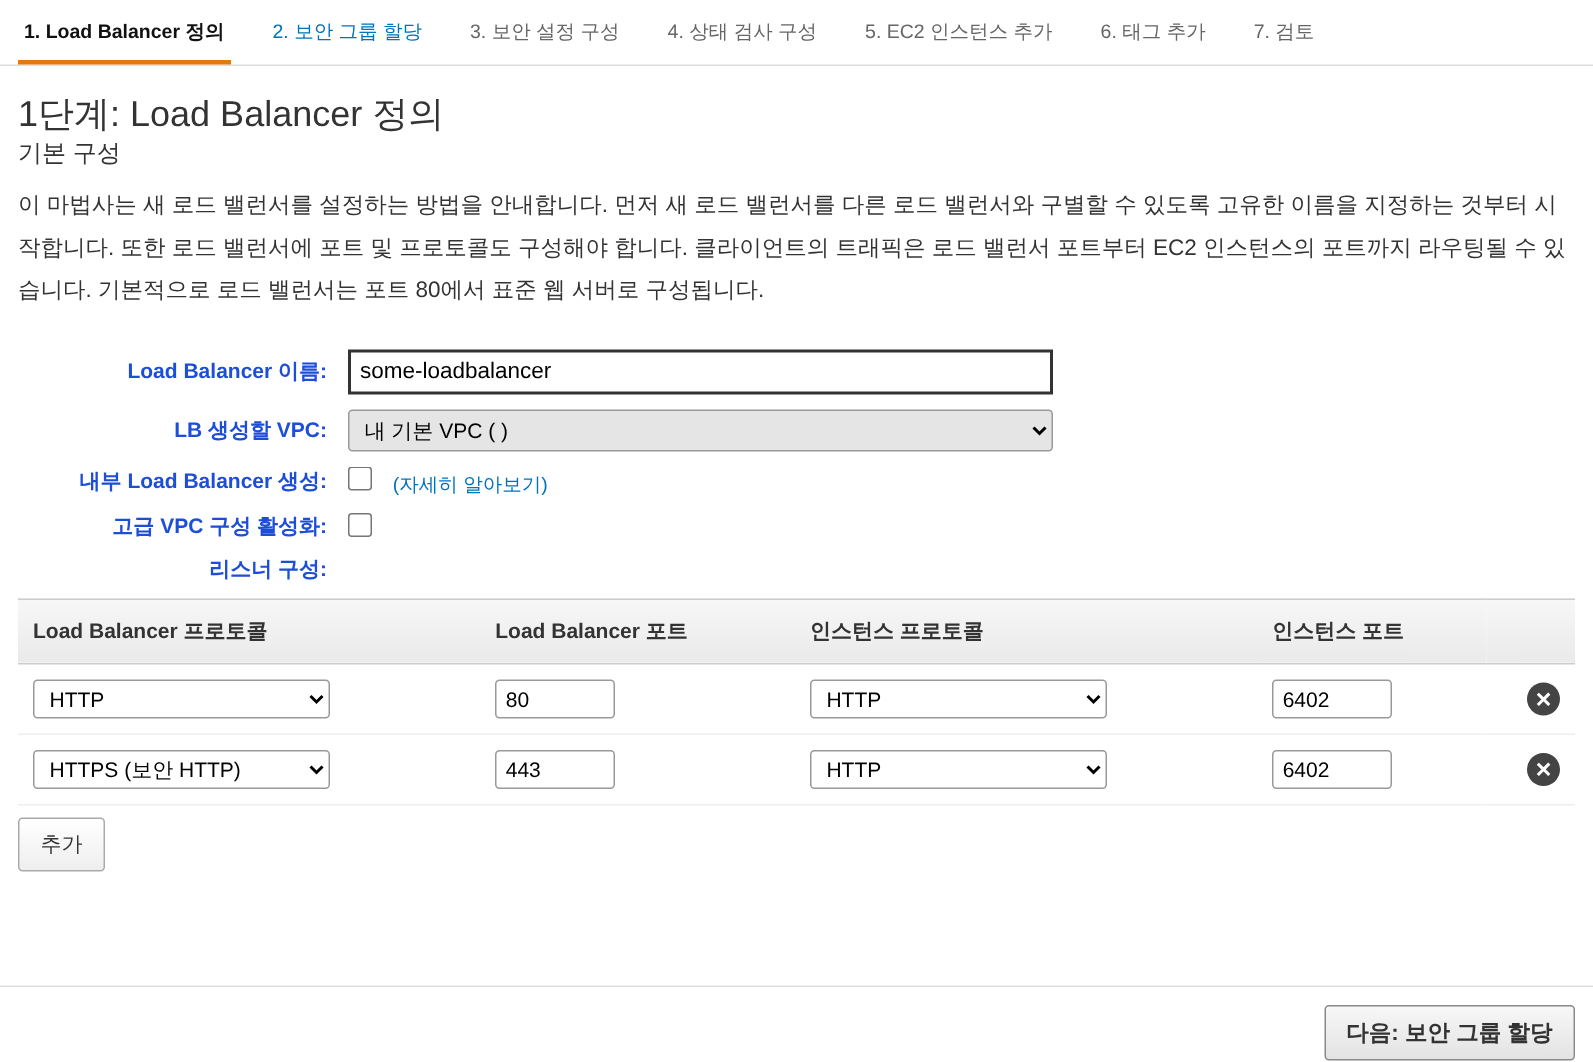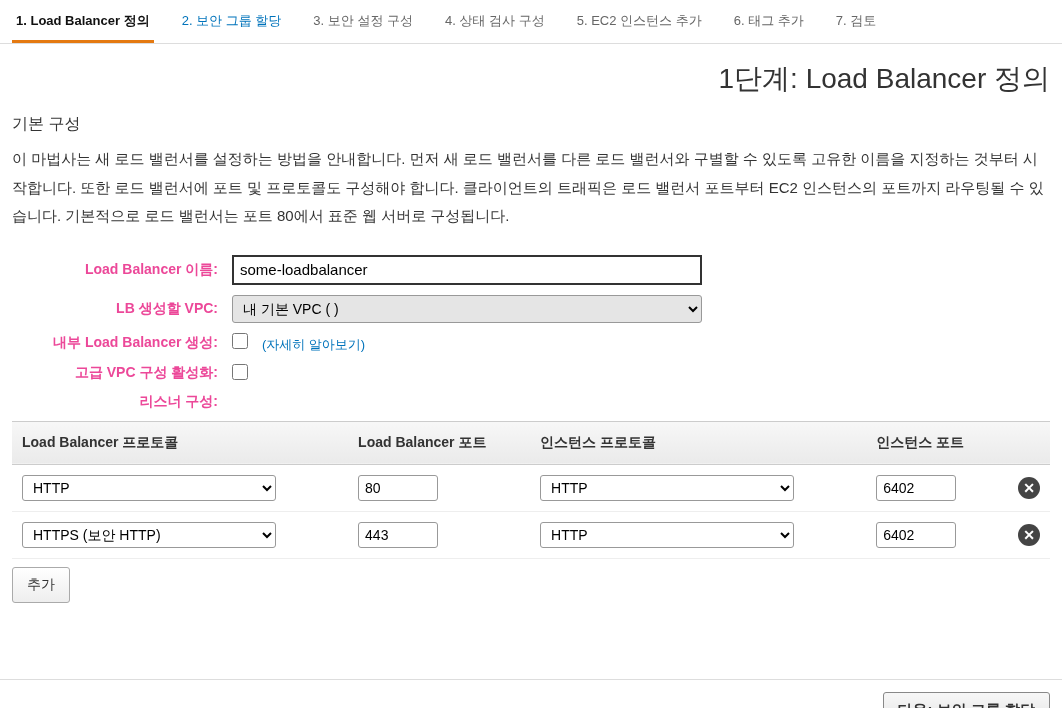--- a/index.html
+++ b/index.html
@@ -31,25 +31,24 @@
       border-bottom-color: #e47911;
       text-align: right;
     }
     .wizard-step.next {
       color: #0073bb;
     }
     .content {
       padding: 16px 12px;
     }
     h1 {
-      font-size: 28px;
+      font-size: 24px;
       font-weight: 400;
       color: #333;
-      margin-bottom: 16px;
-      text-align: right;
+      margin-bottom: 0;
     }
     h2 {
       font-size: 16px;
       font-weight: 400;
       color: #333;
       margin-bottom: 10px;
     }
     .desc {
       font-size: 15px;
       line-height: 1.9;
@@ -60,21 +59,21 @@
       display: flex;
       align-items: center;
       margin-bottom: 10px;
     }
     .form-row label.field-label {
       width: 220px;
       text-align: right;
       padding-right: 14px;
       font-weight: bold;
       font-size: 14px;
-      color: #ec4899;
+      color: #1d4ed8;
     }
     .text-input {
       width: 470px;
       padding: 4px 6px;
       border: 2px solid #333;
       font-size: 15px;
       height: 30px;
     }
     .select-vpc {
       width: 470px;
@@ -111,21 +110,21 @@
       color: #333;
     }
     .listener-table tbody td {
       padding: 10px 10px;
       vertical-align: middle;
     }
     .listener-table tbody tr {
       border-bottom: 1px solid #eee;
     }
     .proto-select {
-      width: 254px;
+      width: 198px;
       padding: 3px 6px;
       border: 1px solid #999;
       border-radius: 3px;
       background: #fff;
       font-size: 14px;
       height: 26px;
     }
     .port-input {
       width: 80px;
       padding: 3px 6px;

